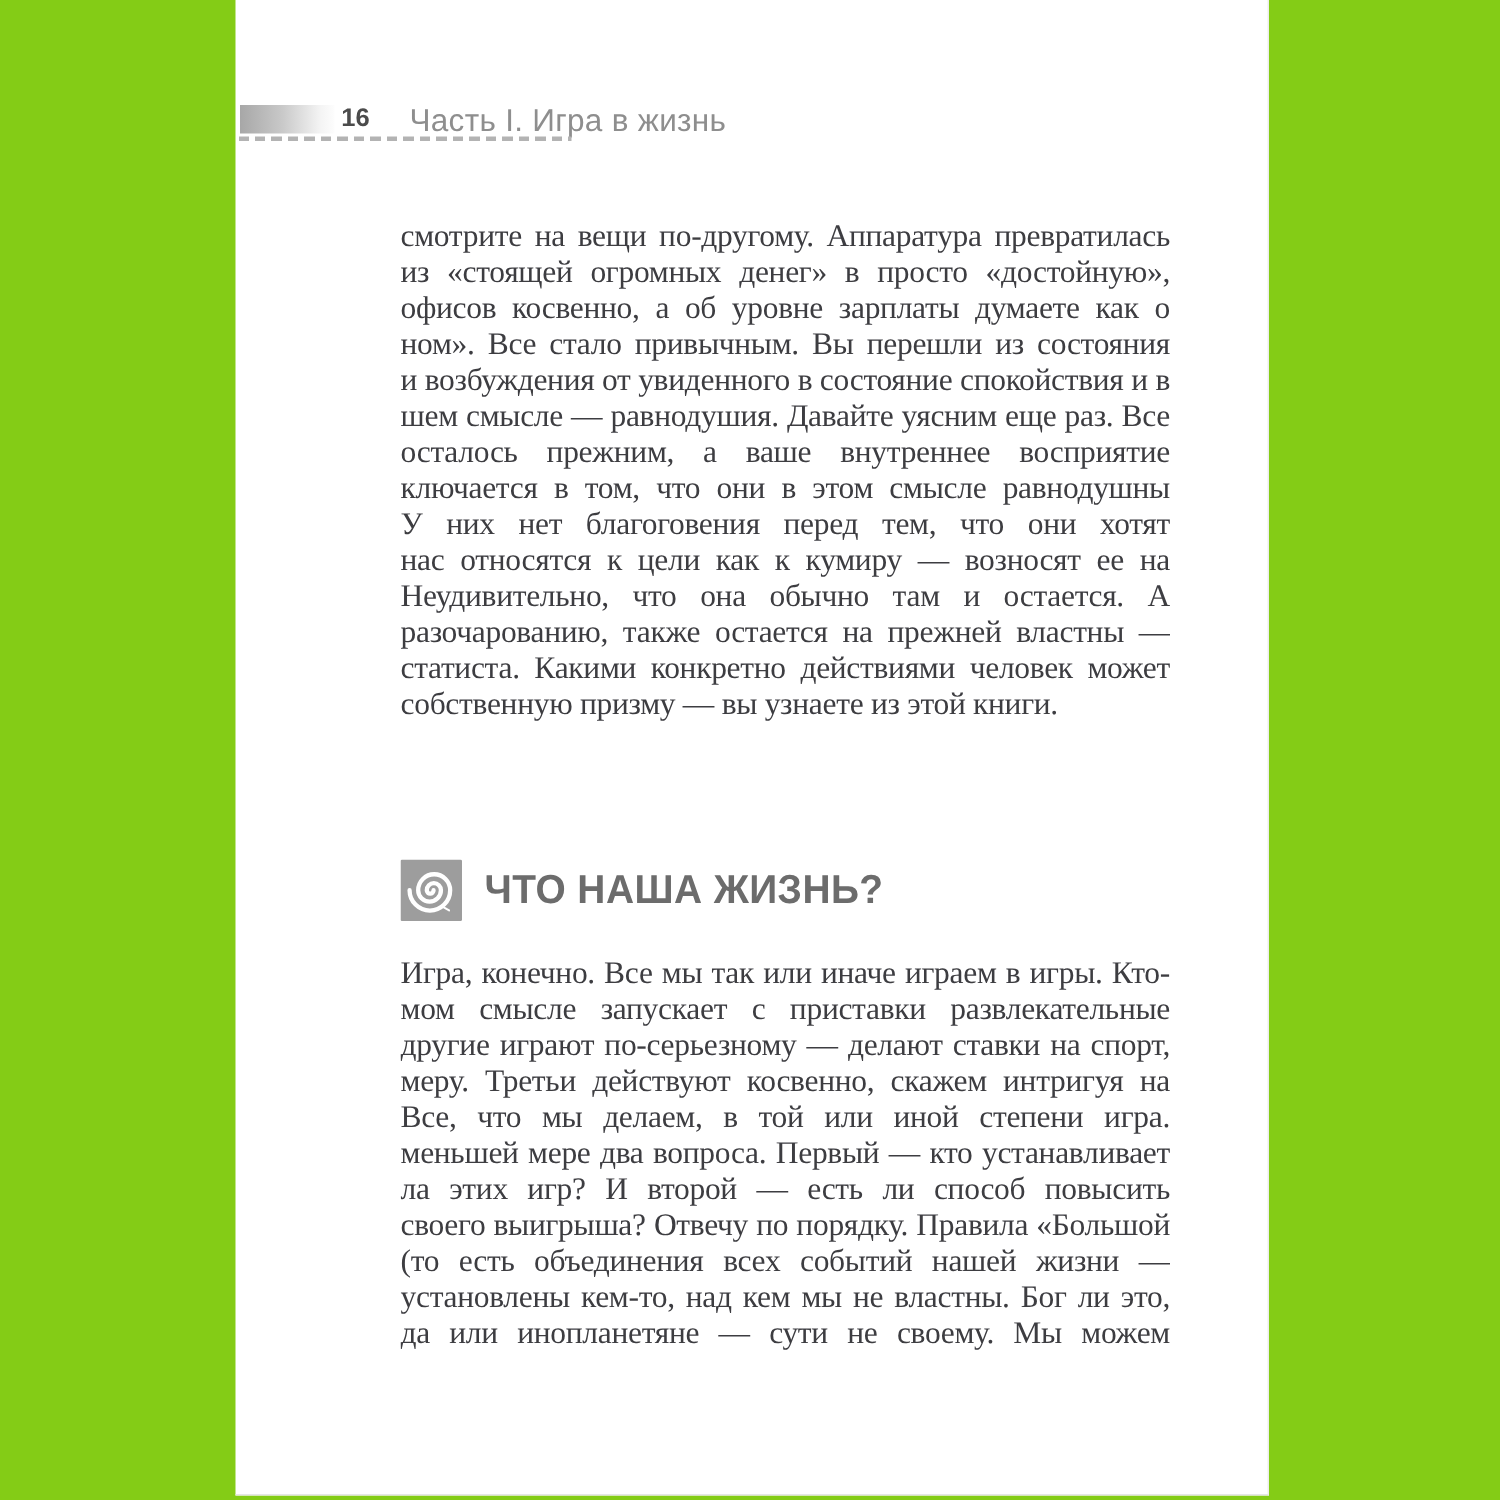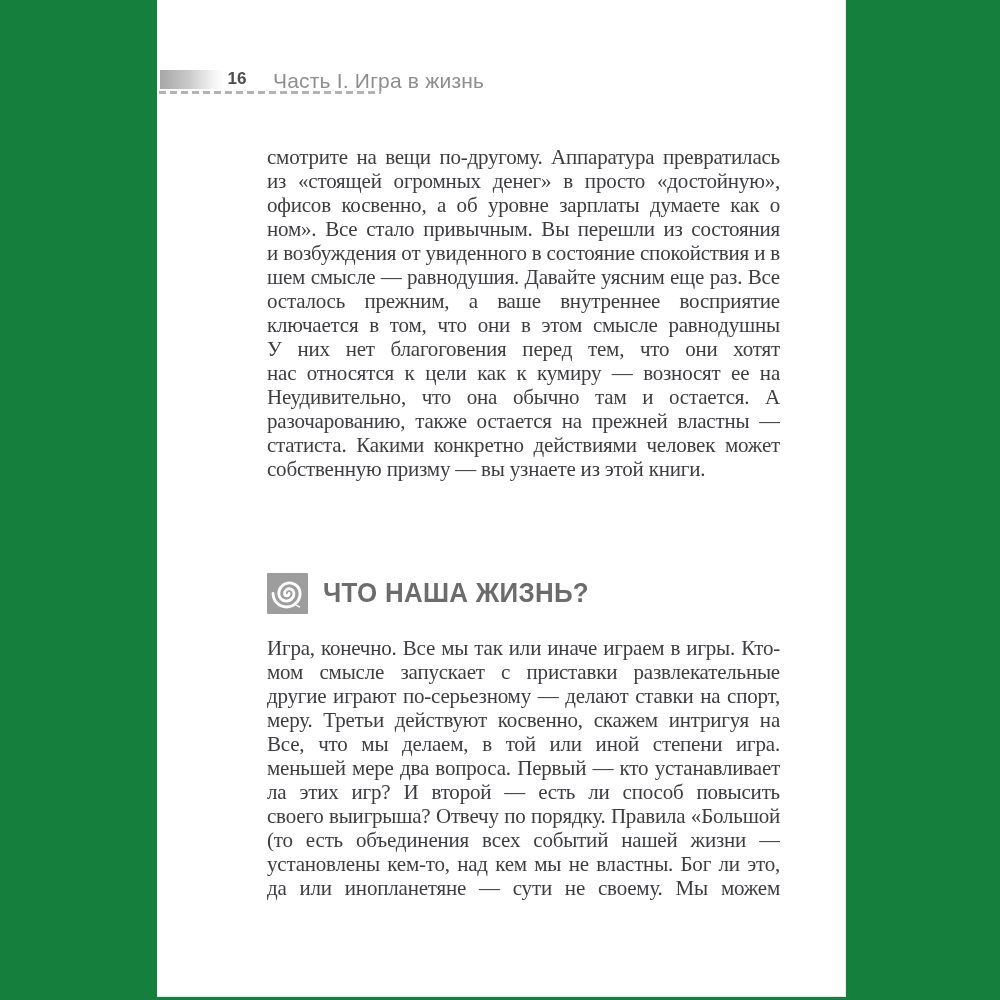--- a/index.html
+++ b/index.html
@@ -4,21 +4,21 @@
 <style>
   html, body {
     margin: 0;
     padding: 0;
     background: #ffffff;
   }
   .canvas {
     position: relative;
     width: 1000px;
     height: 1000px;
-    background: #15803d;
+    background: #84cc16;
     overflow: hidden;
     font-family: "Liberation Serif", serif;
   }
   
   .page {
     position: absolute;
     left: 157px;
     top: 0;
     width: 688px;
     height: 996px;

